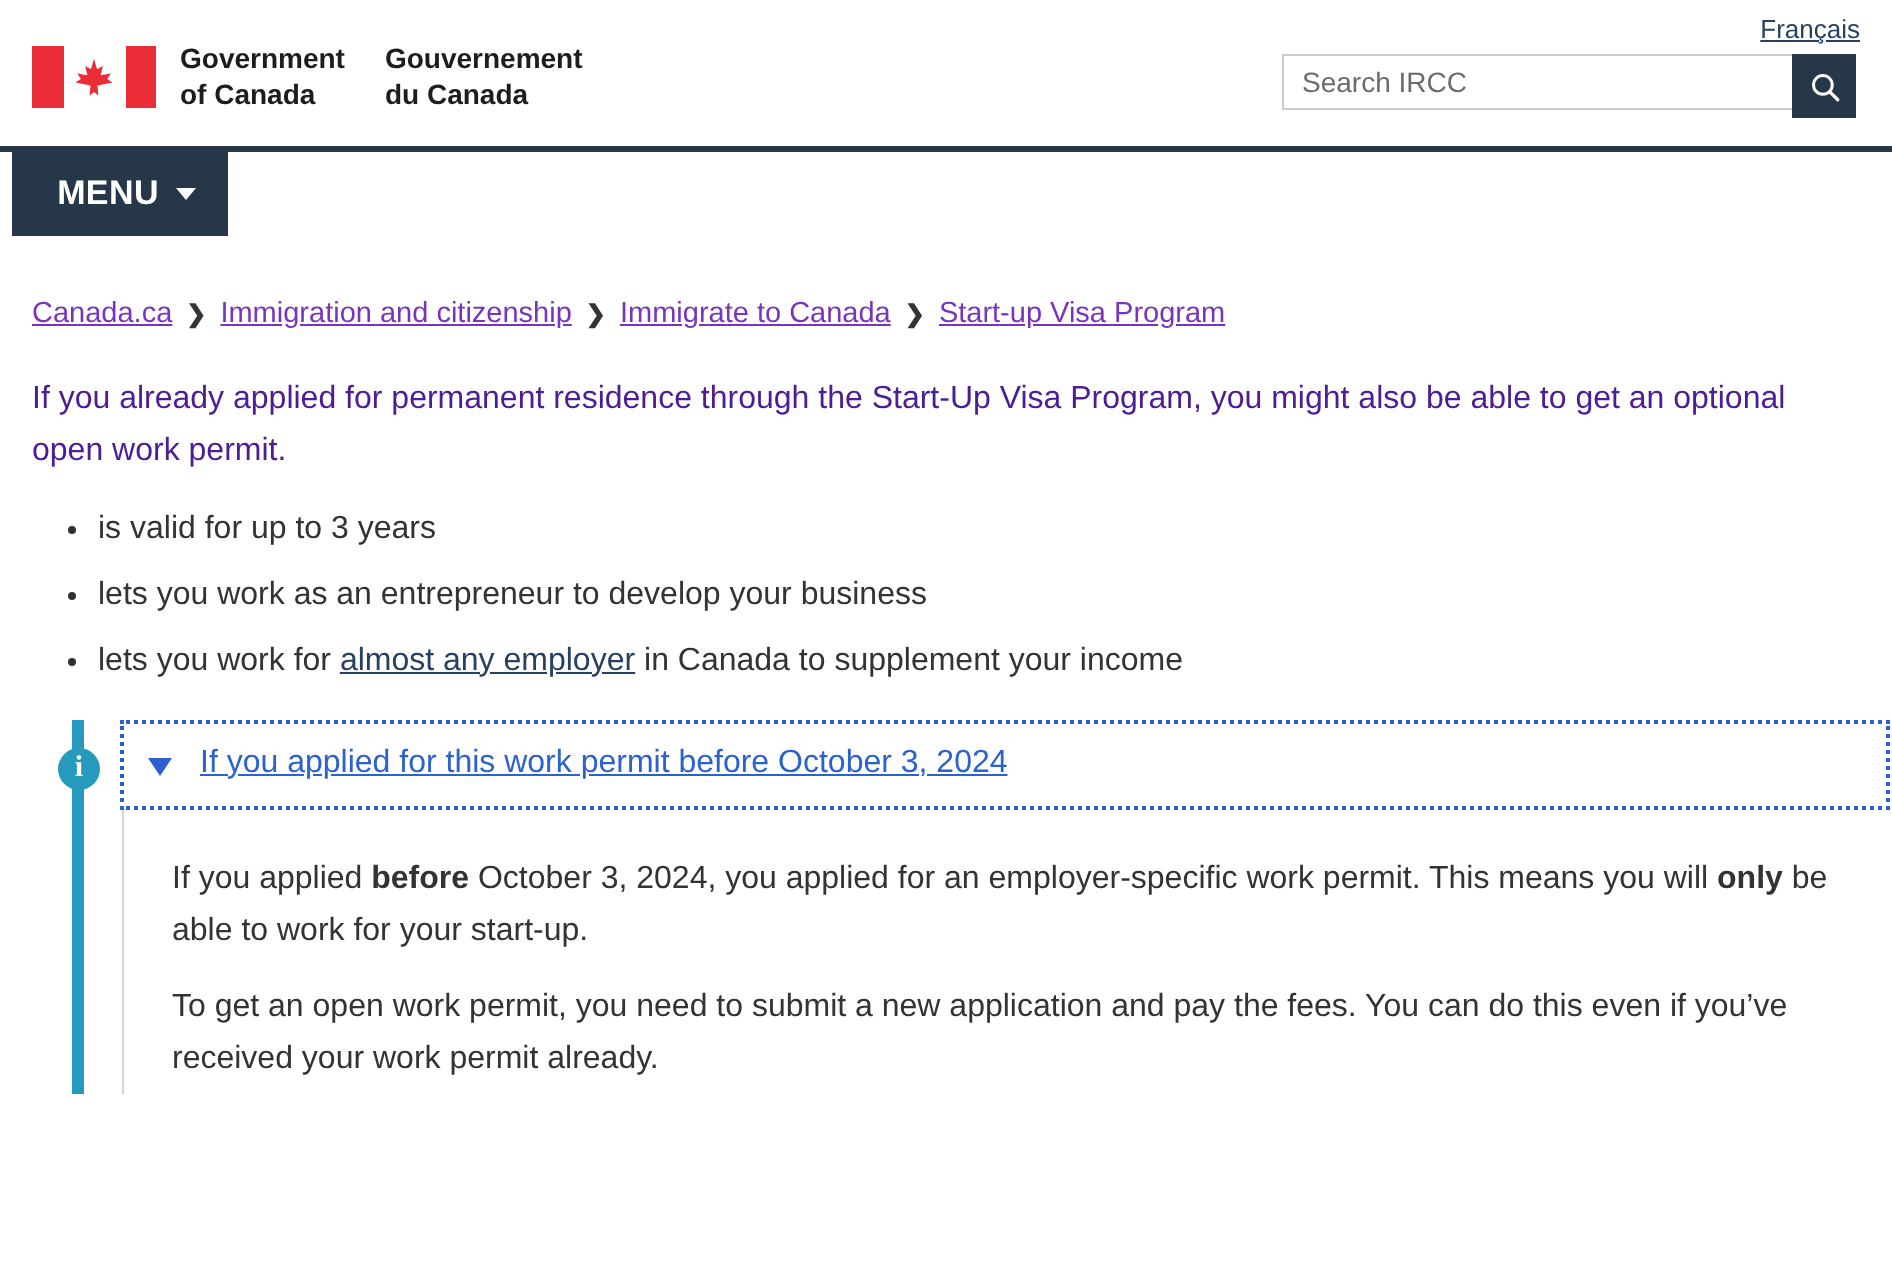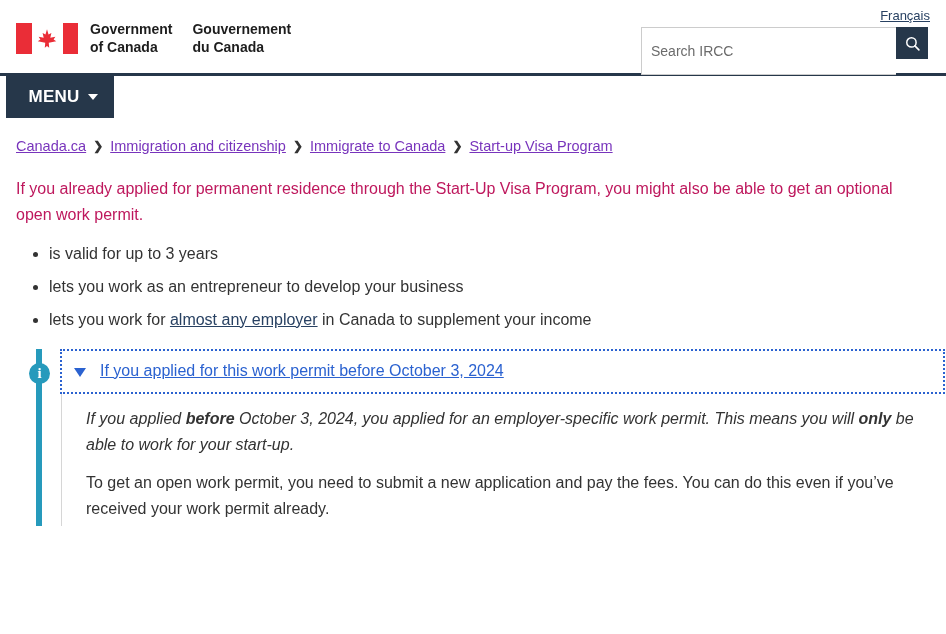--- a/index.html
+++ b/index.html
@@ -87,21 +87,21 @@
   .wordmark .wm-col span { display: block; white-space: nowrap; }
 
   .search-wrap {
     display: flex;
     align-items: stretch;
     margin-top: 6px;
     margin-right: 2px;
   }
   .search-input {
     width: 255px;
-    height: 48px;
+    height: 28px;
     border: 1px solid #cccccc;
     border-right: none;
     padding: 0 9px;
     font-size: 14px;
     font-family: "Liberation Sans", sans-serif;
     color: #555;
     outline: none;
     background: #fff;
   }
   .search-input::placeholder { color: #6b6b6b; opacity: 1; }
@@ -148,21 +148,21 @@
     border-right: 5px solid transparent;
     border-top: 6px solid #ffffff;
     display: inline-block;
   }
 
   
   .content {
     padding: 0 16px;
   }
   .breadcrumb {
-    margin-top: 17px;
+    margin-top: 28px;
     font-size: 14.5px;
     display: flex;
     align-items: center;
     flex-wrap: nowrap;
     gap: 0;
     color: #7834bc;
   }
   .breadcrumb a {
     color: #7834bc;
     text-decoration: underline;
@@ -184,21 +184,21 @@
     margin: 27px 0 0 0;
     letter-spacing: -0.2px;
     line-height: 1.2;
   }
 
   p.body-text {
     margin: 19px 0 0 0;
     font-size: 16px;
     line-height: 1.62;
     max-width: 880px;
-    color: #be185d;
+    color: #4c1d95;
   }
 
   ul.bullets {
     margin: 14px 0 0 0;
     padding-left: 33px;
     list-style: disc;
   }
   ul.bullets li {
     margin: 0 0 8px 0;
     font-size: 16px;
@@ -275,21 +275,21 @@
     margin-left: 1px;
     padding: 6px 0 4px 24px;
   }
   .expander-body p {
     margin: 12px 0 0 0;
     font-size: 16px;
     line-height: 1.62;
     max-width: 830px;
     color: #333;
   }
-  .expander-body p:first-child { margin-top: 6px; font-style: italic; }
+  .expander-body p:first-child { margin-top: 16px; }
   .expander-body b { font-weight: bold; color: #333; }
 </style>
 </head>
 <body>
 
 <header class="gc-header">
   <div class="lang-row">
     <a class="lang-link">Français</a>
   </div>
 

